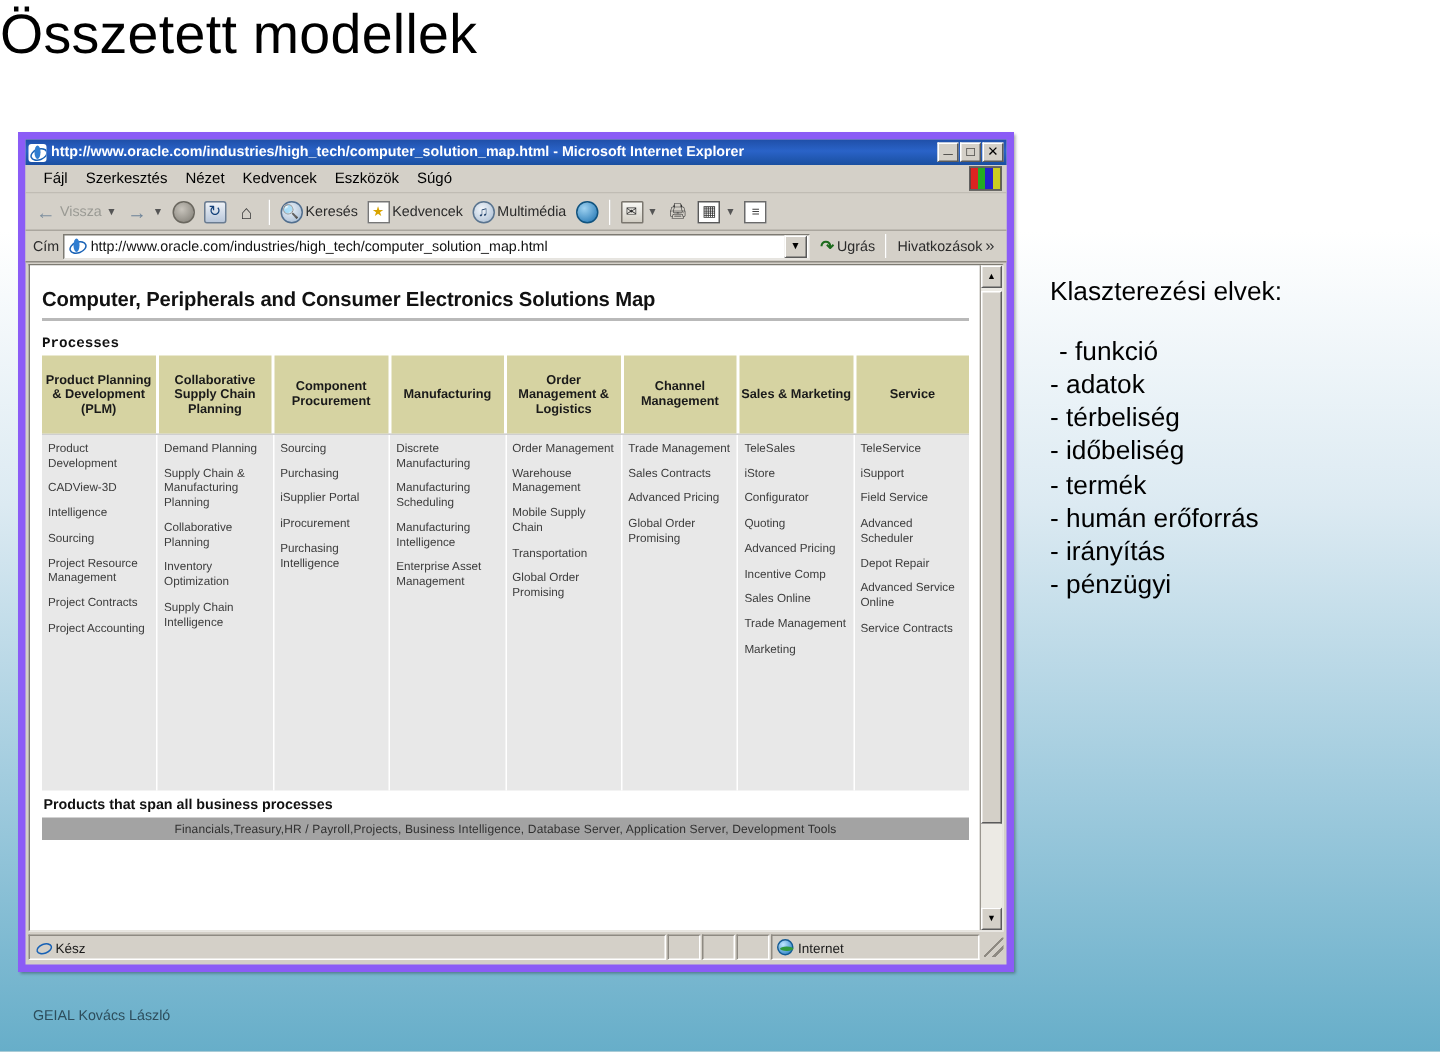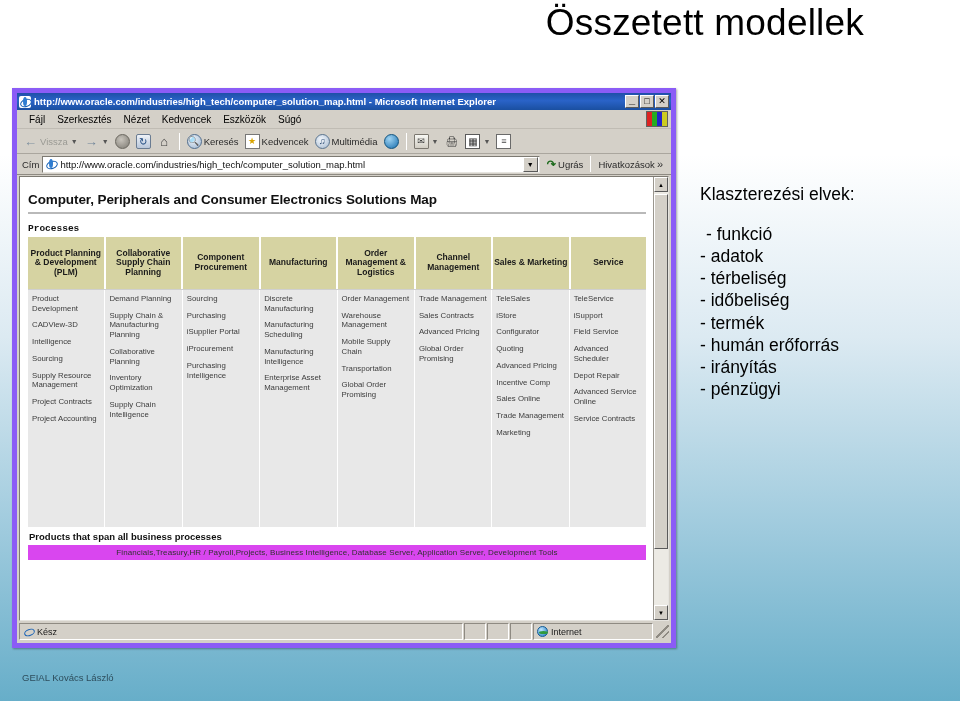--- a/index.html
+++ b/index.html
@@ -8,21 +8,21 @@
     width:960px; height:701px;
     font-family:"Liberation Sans", sans-serif;
     background: linear-gradient(to bottom, #ffffff 0%, #ffffff 22%, #dceaf2 48%, #9ecadd 76%, #67aec9 100%);
     overflow:hidden;
     position:relative;
   }
 
   
   #slide-title {
     position:absolute; left:0; top:2px; width:864px;
-    text-align:right;
+    text-align:left;
     font-size:37px; font-weight:400; color:#000;
     letter-spacing:0.2px;
     font-family:"Liberation Sans", sans-serif;
   }
 
   
   #browser-window {
     position:absolute; left:12px; top:88px; width:664px; height:560px;
     background:#d4d0c8;
     border:5px solid #8b5cf6;
@@ -229,21 +229,21 @@
     font-size:7.8px; color:#3c3c3c; line-height:1.25; margin-bottom:7px;
     font-family:"Liberation Sans", sans-serif;
     word-wrap:break-word;
   }
 
   #span-label {
     font-size:9.5px; font-weight:bold; color:#111;
     padding:4px 0 3px 3px; font-family:"Liberation Sans", sans-serif;
   }
   #span-bar {
-    margin:0 2px; background:#d946ef; text-align:center;
+    margin:0 2px; background:#a3a3a3; text-align:center;
     font-size:8px; color:#303030; padding:3px 2px; letter-spacing:0.1px;
     font-family:"Liberation Sans", sans-serif;
   }
 
   
   #v-scroll {
     width:15px; flex:0 0 auto; background:#d4d0c8;
     border-left:1px solid #9a968e;
     display:flex; flex-direction:column;
   }
@@ -263,21 +263,21 @@
     position:absolute; left:2px; right:2px; bottom:2px; height:19px;
     background:#d4d0c8; display:flex; align-items:center; gap:1px;
   }
   .status-pane {
     height:17px; border:1px solid; border-color:#8e8a82 #fff #fff #8e8a82;
     display:flex; align-items:center; padding:0 3px; gap:3px;
     font-size:9px; color:#1a1a1a; font-family:"Liberation Sans", sans-serif;
   }
   #status-main { flex:1 1 auto; min-width:0; }
   .status-small { width:22px; }
-  #status-zone { width:120px; }
+  #status-zone { width:139px; }
   #status-ie-ic { width:11px; height:11px; position:relative; flex:0 0 auto; }
   #status-ie-ic:before {
     content:""; position:absolute; left:1px; top:3px; width:9px; height:5px;
     border:1.5px solid #1761b5; border-radius:50%; transform:rotate(-20deg);
   }
   #status-globe {
     width:11px; height:11px; border-radius:50%; flex:0 0 auto;
     background:radial-gradient(circle at 35% 30%, #bfe6ff, #1976c0);
     border:1px solid #125a94;
     position:relative;
@@ -437,21 +437,21 @@
           <div class="proc-cell">Service</div>
         </div>
 
 
         <div id="products-grid">
           <div class="prod-col">
             <div class="prod-item">Product Development</div>
             <div class="prod-item">CADView-3D</div>
             <div class="prod-item">Intelligence</div>
             <div class="prod-item">Sourcing</div>
-            <div class="prod-item">Supply Resource Management</div>
+            <div class="prod-item">Project Resource Management</div>
             <div class="prod-item">Project Contracts</div>
             <div class="prod-item">Project Accounting</div>
           </div>
           <div class="prod-col">
             <div class="prod-item">Demand Planning</div>
             <div class="prod-item">Supply Chain &amp; Manufacturing Planning</div>
             <div class="prod-item">Collaborative Planning</div>
             <div class="prod-item">Inventory Optimization</div>
             <div class="prod-item">Supply Chain Intelligence</div>
           </div>

